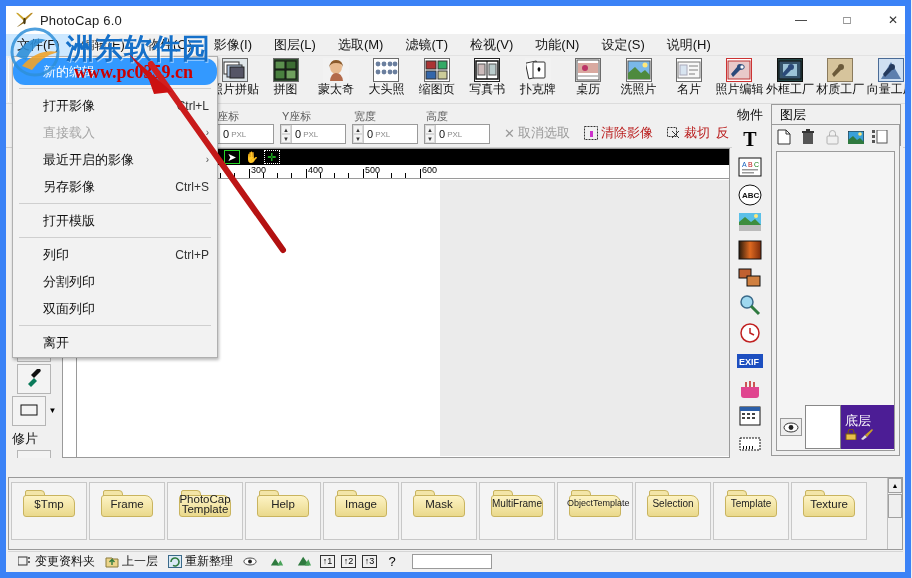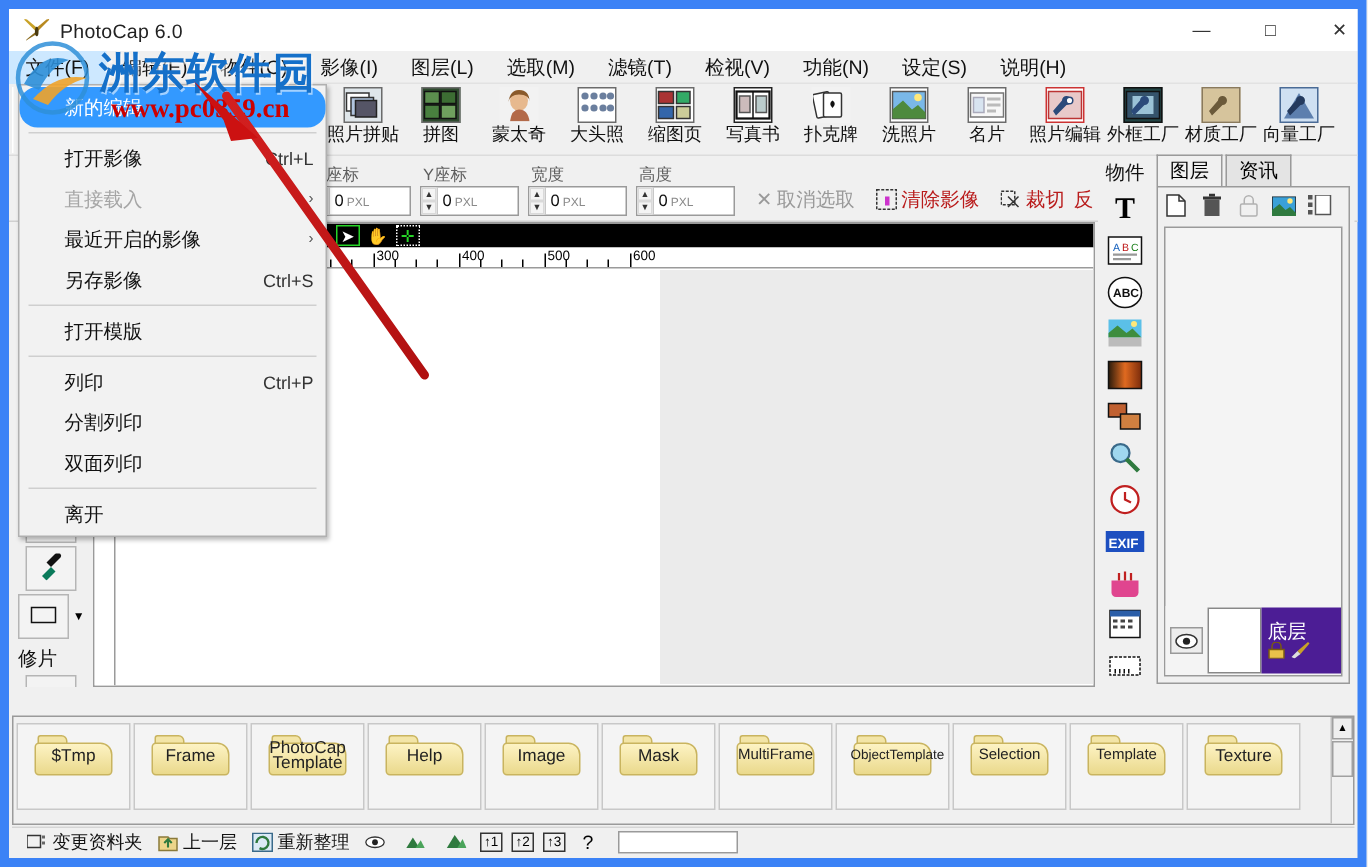--- a/index.html
+++ b/index.html
@@ -186,21 +186,21 @@
     align-items: center; overflow: hidden;
   }
   .objpal .cap { font-size: 13px; color: #111; margin: 2px 0 2px 0; }
   .obj-btn { width: 28px; height: 28px; margin-bottom: 1px;
     display: flex; align-items: center; justify-content: center;
     font-size: 13px; }
   .rightpanel {
     position: absolute; right: 2px; top: 98px; width: 135px; bottom: 114px;
     background: #f0f0f0;
   }
-  .rp-tabs { display: flex; height: 20px; align-items: flex-end; padding-left: 3px; }
+  .rp-tabs { display: flex; height: 20px; padding-left: 3px; flex-direction: column; }
   .rp-tab { font-size: 13px; padding: 1px 8px; border: 1px solid #9a9a9a;
     border-bottom: none; background: #e4e4e4; margin-right: 2px; }
   .rp-tab.active { background: #f0f0f0; font-weight: normal; }
   .rp-body { position: absolute; left: 3px; right: 3px; top: 20px; bottom: 2px;
     border: 1px solid #9a9a9a; background: #f0f0f0; }
   .rp-toolrow { height: 24px; display: flex; align-items: center;
     padding-left: 4px; gap: 8px; }
   .rp-tico { width: 16px; height: 16px; display: flex; align-items: center;
     justify-content: center; font-size: 12px; color: #333; }
   .rp-list { position: absolute; left: 4px; right: 4px; top: 26px; bottom: 4px;
@@ -405,20 +405,31 @@
     </div>
     <div class="bb-item">
       <span class="bb-ico" style="background:#f2f2f2;border-color:#f2f2f2">
         <svg width="24" height="22" viewBox="0 0 24 22">
           <rect x="1" y="3" width="11" height="16" rx="1" fill="#fff" stroke="#333" transform="rotate(-12 6 11)"></rect>
           <rect x="7" y="3" width="12" height="16" rx="1" fill="#fff" stroke="#333"></rect>
           <path d="M13 13 q-3-3 0-5 q3 2 0 5z" fill="#111"></path>
         </svg>
       </span>
       <span class="bb-label">扑克牌</span>
+    </div>
+    <div class="bb-item">
+      <span class="bb-ico" style="background:#fff">
+        <svg width="24" height="22" viewBox="0 0 24 22">
+          <rect x="1" y="1" width="22" height="20" fill="#fff" stroke="#555"></rect>
+          <rect x="2" y="4" width="20" height="10" fill="#d9a9a0"></rect>
+          <circle cx="9" cy="9" r="3" fill="#b36"></circle>
+          <line x1="2" y1="17" x2="22" y2="17" stroke="#888"></line>
+        </svg>
+      </span>
+      <span class="bb-label">桌历</span>
     </div>
     <div class="bb-item">
       <span class="bb-ico" style="background:#fff">
         <svg width="24" height="22" viewBox="0 0 24 22">
           <rect x="1" y="2" width="22" height="18" fill="#7ab8e8" stroke="#555"></rect>
           <path d="M1 14 L8 8 L14 14 L18 11 L23 16 L23 20 L1 20Z" fill="#4e8a3e"></path>
           <circle cx="18" cy="6" r="2.5" fill="#ffe87a"></circle>
         </svg>
       </span>
       <span class="bb-label">洗照片</span>

